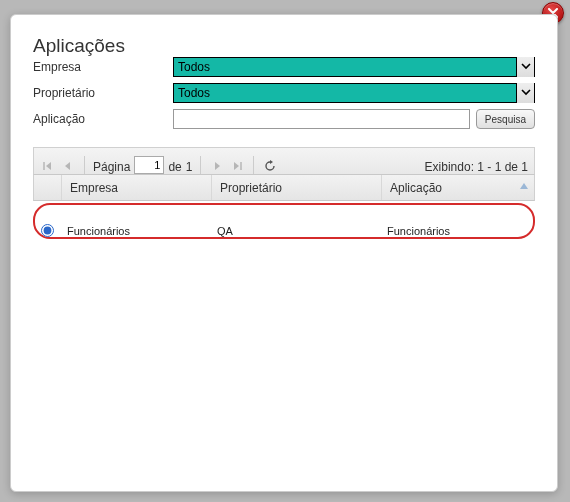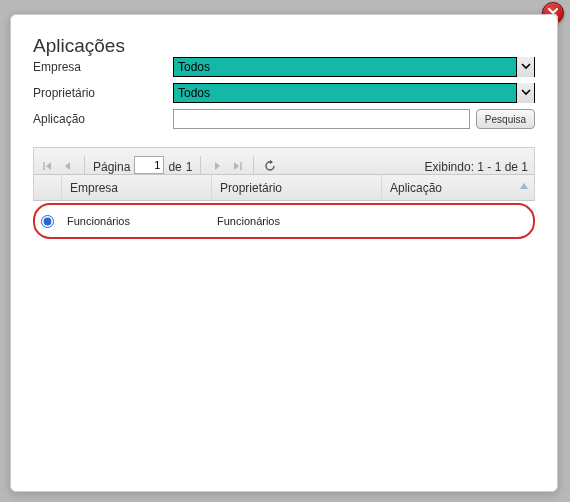--- a/index.html
+++ b/index.html
@@ -170,21 +170,21 @@
   border-left: 4px solid transparent;
   border-right: 4px solid transparent;
   border-bottom: 6px solid #9bb7d6;
 }
 .grid-body {
   background: #fff;
   height: 264px;
 }
 .grid-row {
   display: flex;
-  align-items: center;
+  align-items: flex-end;
   height: 36px;
   border: 2px solid #d52b2b;
   border-radius: 17px;
   margin: 2px 0;
   padding: 0;
 }
 .cell {
   padding: 0 8px;
   color: #222;
   font-size: 11px;
@@ -303,17 +303,18 @@
       <div class="sort-ind"></div>
     </div>
   </div>
 
   <div class="grid-body">
     <div class="grid-row">
       <div class="cell cell-radio">
         <input type="radio" checked="" style="">
       </div>
       <div class="cell cell-a">Funcionários</div>
+      <div class="cell cell-b">QA</div>
       <div class="cell cell-c">Funcionários</div>
     </div>
   </div>
 
 </div>
 
 </body></html>

